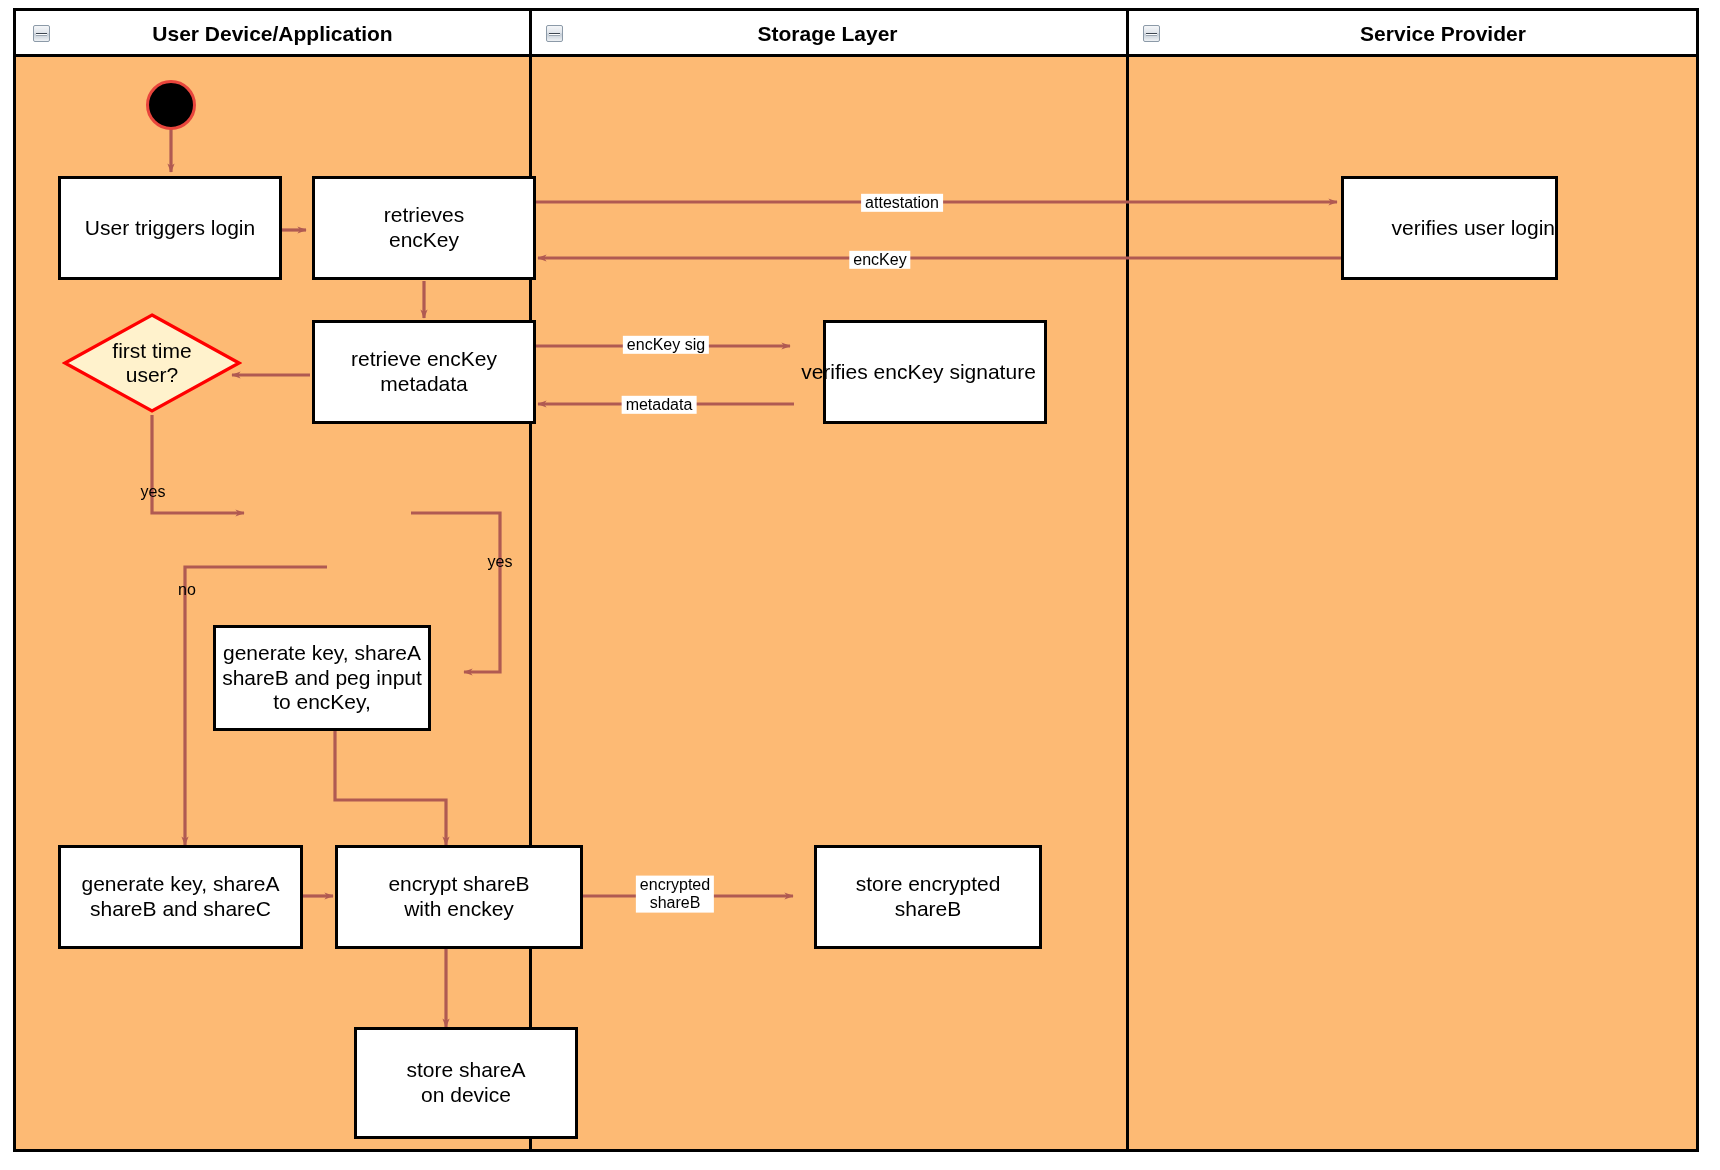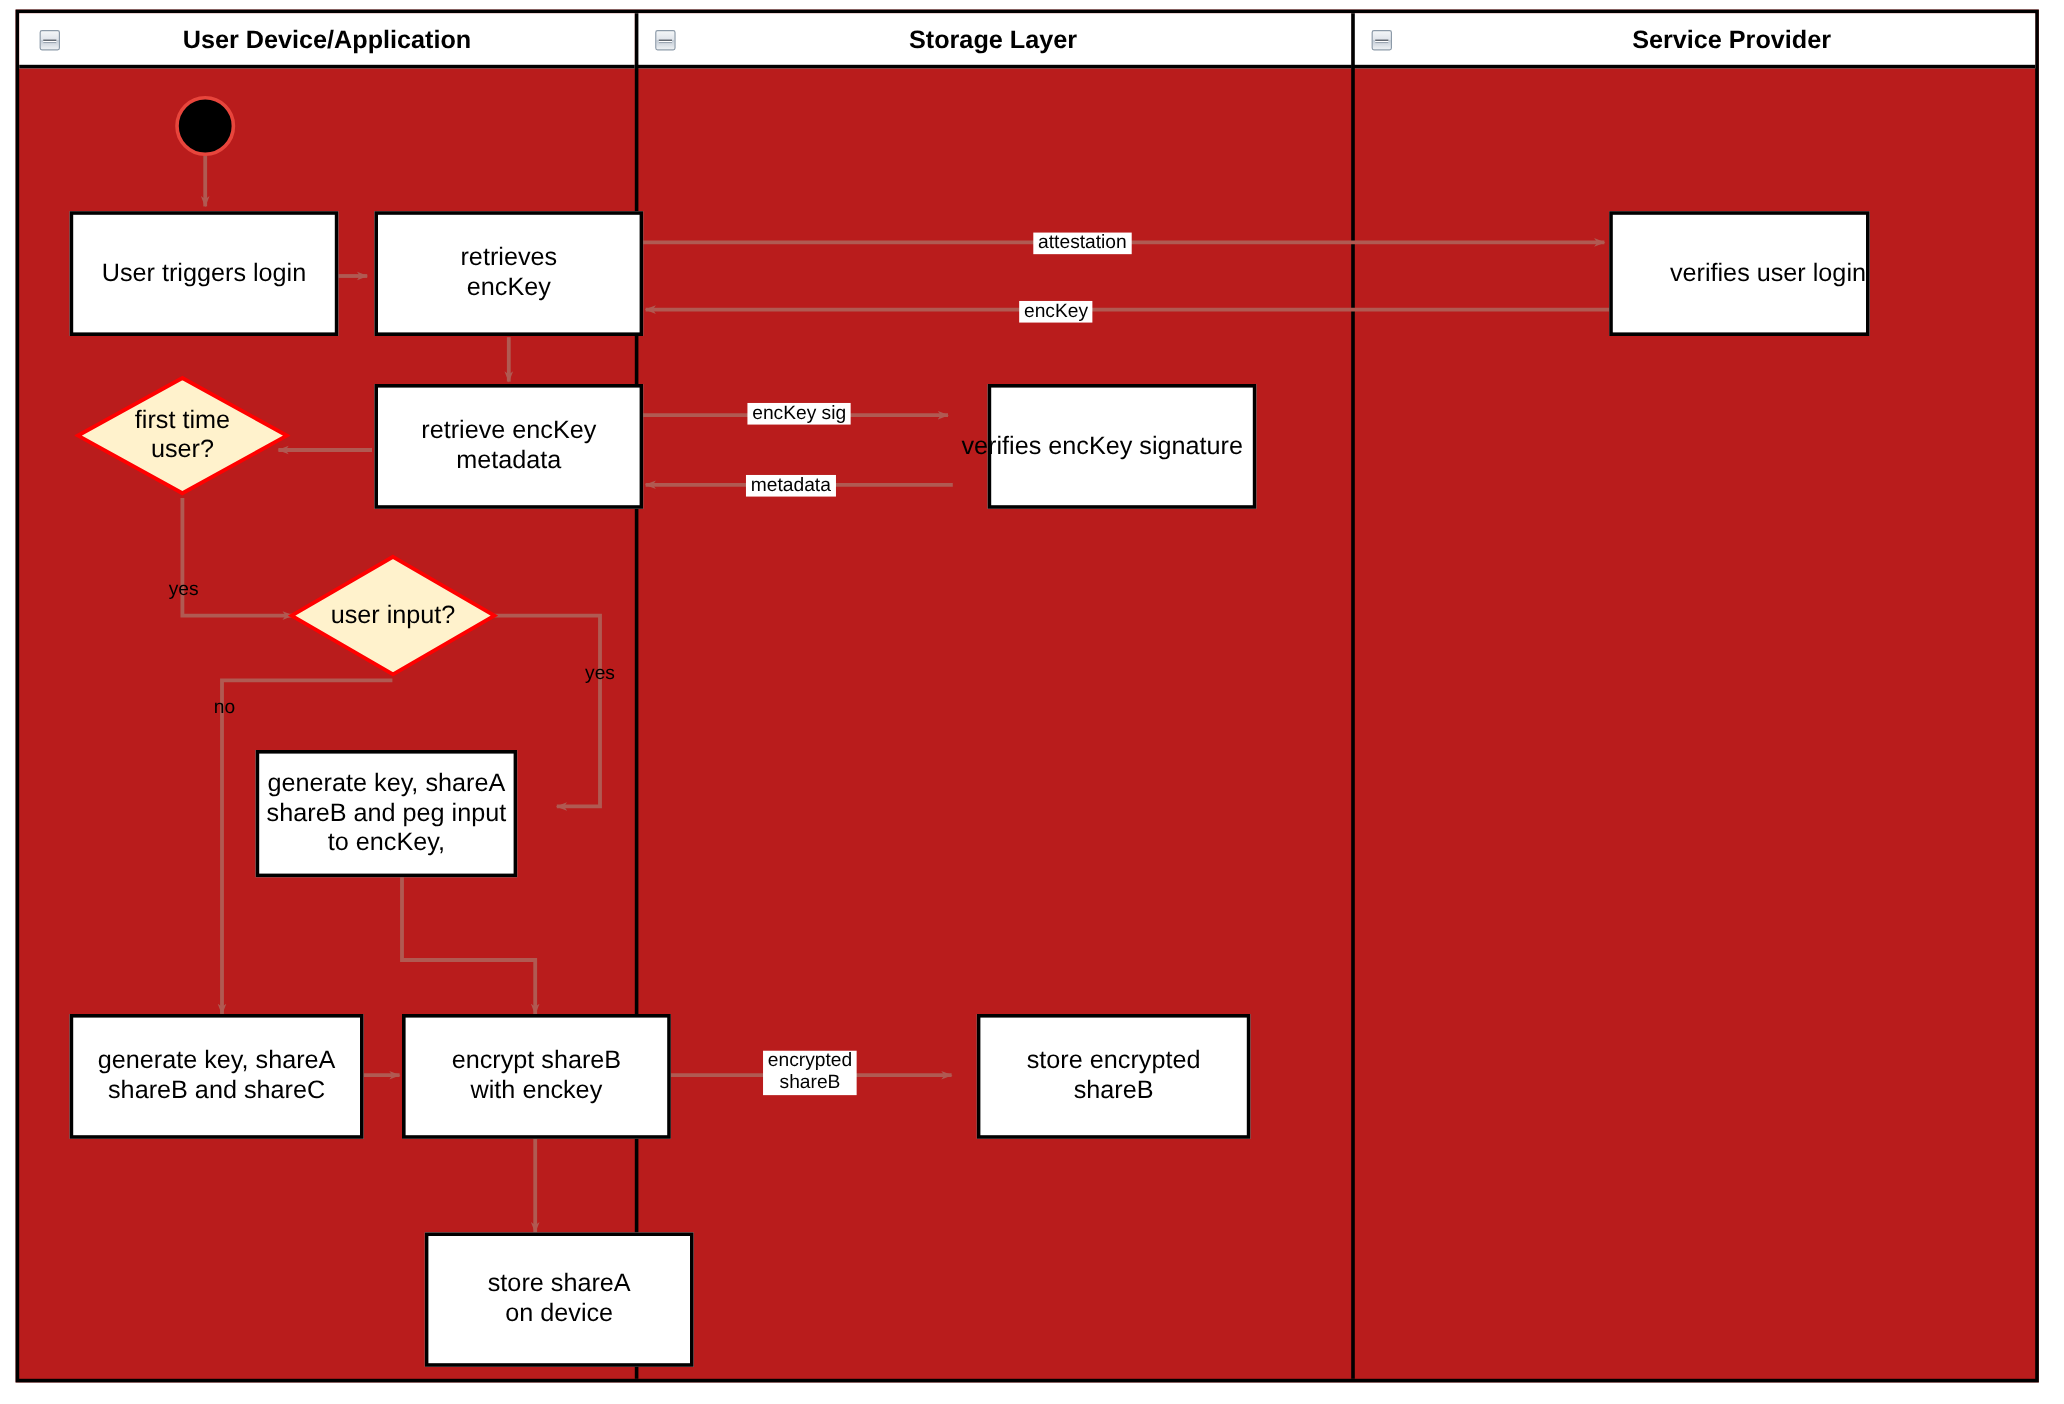--- a/index.html
+++ b/index.html
@@ -14,21 +14,21 @@
     height: 1170px;
     background: #ffffff;
     overflow: hidden;
   }
   
   .pool {
     position: absolute;
     left: 13px; top: 8px;
     width: 1686px; height: 1144px;
     border: 3px solid #000000;
-    background: #b91c1c;
+    background: #fdba74;
   }
   .lane-headbar {
     position: absolute;
     left: 0; top: 0;
     height: 46px;
     border-bottom: 3px solid #000;
     background: #ffffff;
   }
   .lane-sep {
     position: absolute;
@@ -218,45 +218,37 @@
       <polygon points="90,3 177,51 90,99 3,51" fill="#fff2cc" stroke="#ff0000" stroke-width="3.2"></polygon>
     </svg>
     <div class="dtext">
       <span>
         <span>first time</span><br>
         <span>user?</span>
       </span>
     </div>
   </div>
 
-  <div class="decision" style="left:240px; top:461px; width:175px; height:104px;">
-    <svg width="175" height="104" viewBox="0 0 175 104">
-      <polygon points="87.5,3 172,52 87.5,101 3,52" fill="#fff2cc" stroke="#ff0000" stroke-width="3.2"></polygon>
-    </svg>
-    <div class="dtext">
-      <span>user input?</span>
-    </div>
-  </div>
 
   <div class="node overflow" style="left:213px; top:625px; width:218px; height:106px; font-size:21px;">
     <span class="txt" style="position:relative; width:232px; left:0;">
       <span>generate key, shareA</span><br>
       <span>shareB and peg input</span><br>
       <span>to encKey,</span>
     </span>
   </div>
 
   <div class="node overflow" style="left:58px; top:845px; width:245px; height:104px;">
     <span class="txt" style="width:252px;">
       <span>generate key, shareA</span><br>
       <span>shareB and shareC</span>
     </span>
   </div>
 
-  <div class="node" style="left:335px; top:845px; width:224px; height:104px;">
+  <div class="node" style="left:335px; top:845px; width:248px; height:104px;">
     <span class="txt">
       <span>encrypt shareB</span><br>
       <span>with enckey</span>
     </span>
   </div>
 
   <div class="node" style="left:327px; top:1027px; width:224px; height:112px;margin-left:27px;">
     <span class="txt">
       <span>store shareA</span><br>
       <span>on device</span>

